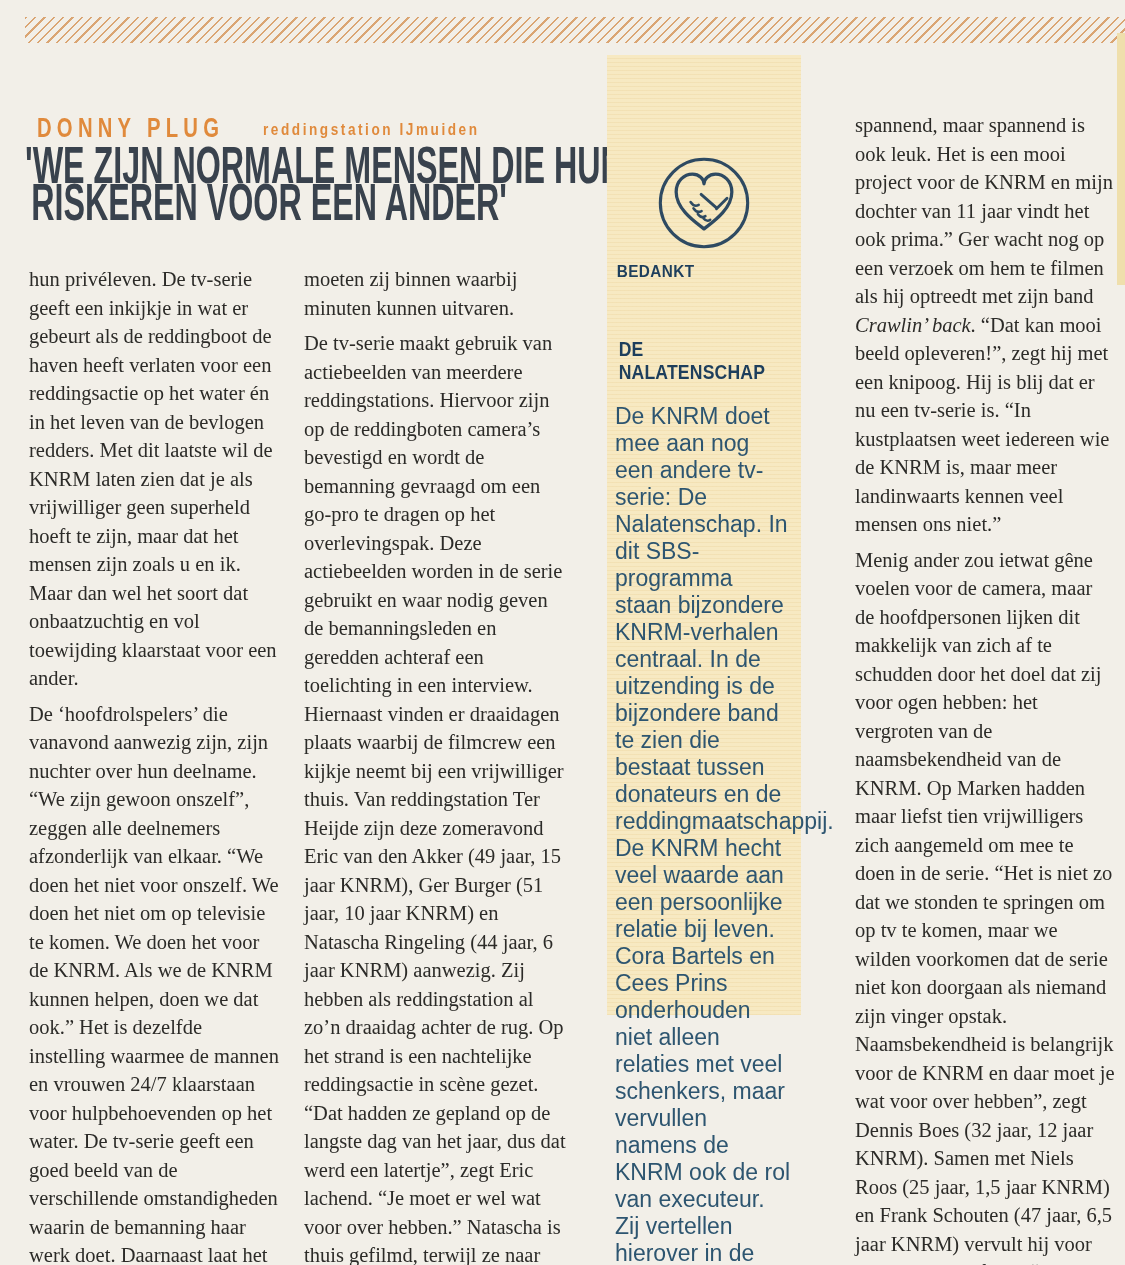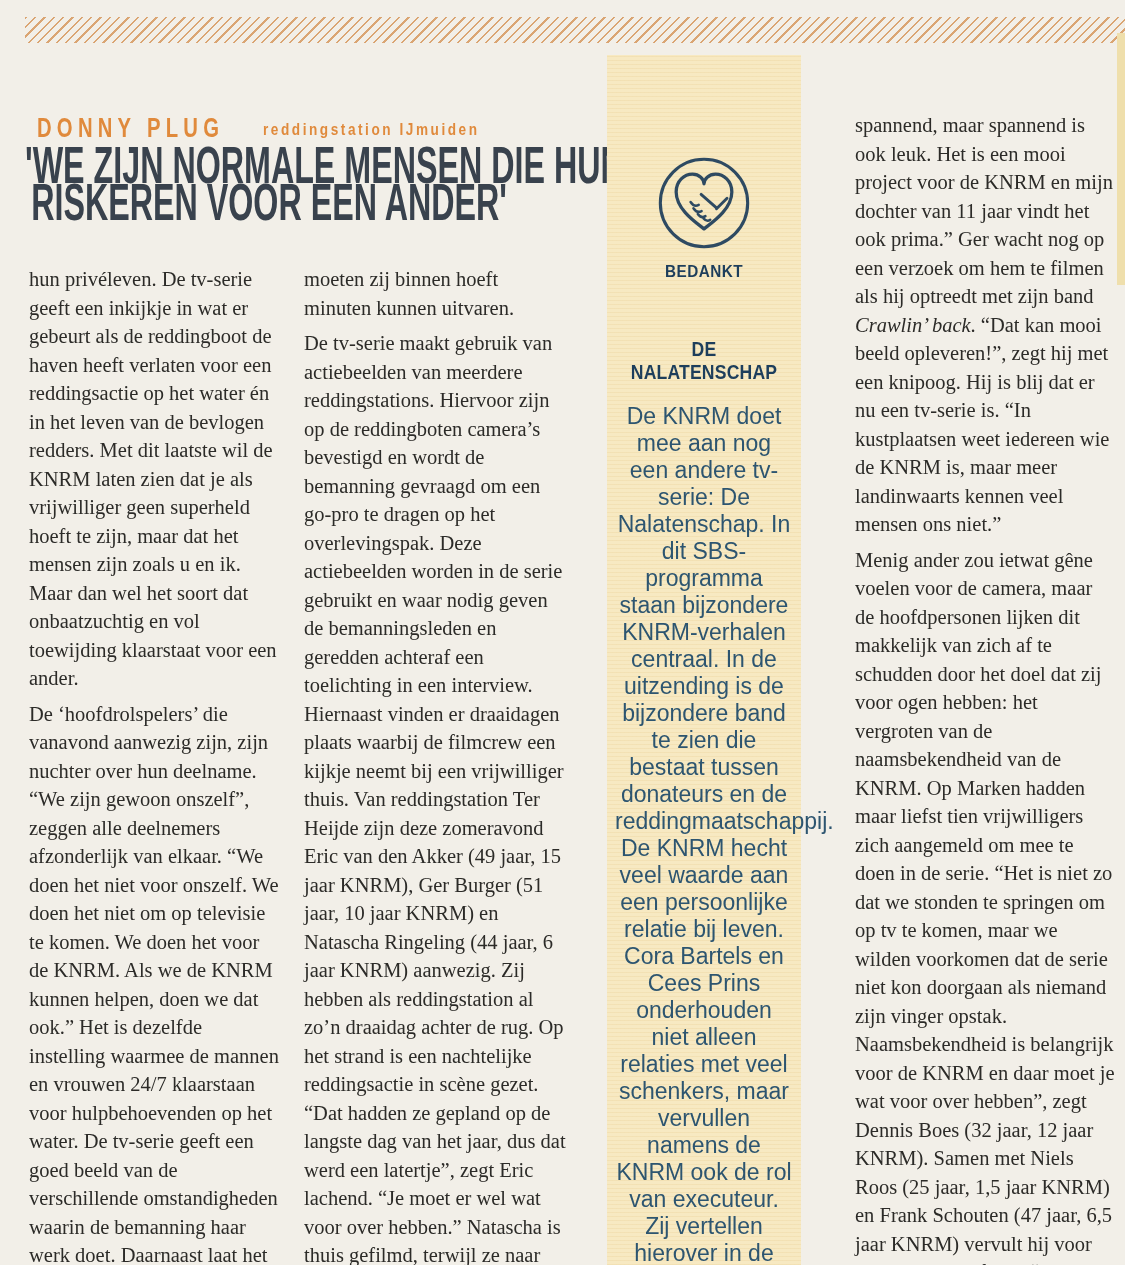--- a/index.html
+++ b/index.html
@@ -61,27 +61,27 @@
     font-size:20px;color:#1c6285;letter-spacing:.5px;
   }
   .col h3 span{display:inline-block;transform:scaleX(.8);transform-origin:0 50%;white-space:nowrap;}
   .col-1{left:22px;top:258px;width:268px;}
   .col-2{left:297px;top:258px;width:280px;}
   .col-3{left:848px;top:104px;width:274px;}
   .ital{font-style:italic;}
 
   
   .panel{
-    position:absolute;left:607px;top:55px;width:194px;height:1210px;
+    position:absolute;left:607px;top:55px;width:194px;height:960px;
     background:
       repeating-linear-gradient(0deg,
         rgba(228,196,130,.22) 0 1px, rgba(0,0,0,0) 1px 4px),
       #f7e9c2;
     font-family:"Liberation Sans", sans-serif;
-    text-align:center;
+    text-align:left;
   }
   .panel-icon{margin:100px auto 0 auto;width:96px;height:96px;}
   .panel-icon svg{display:block;width:96px;height:96px;}
   .panel-icon-label{
     margin-top:11px;font-weight:bold;font-size:17px;color:#1d3e5c;
     letter-spacing:.5px;transform:scaleX(.9);
   }
   .panel-heading{
     margin-top:56px;font-weight:bold;font-size:20px;color:#1d3e5c;
     letter-spacing:.2px;transform:scaleX(.88);
@@ -106,21 +106,21 @@
   <span class="tline">'WE ZIJN NORMALE MENSEN DIE HUN LEVEN</span>
   <span class="tline tline2">RISKEREN VOOR EEN ANDER'</span>
 </div>
 
 <div class="col col-1">
   <p>hun privéleven. De tv-serie geeft een inkijkje in wat er gebeurt als de reddingboot de haven heeft verlaten voor een reddingsactie op het water én in het leven van de bevlogen redders. Met dit laatste wil de KNRM laten zien dat je als vrijwilliger geen superheld hoeft te zijn, maar dat het mensen zijn zoals u en ik. Maar dan wel het soort dat onbaatzuchtig en vol toewijding klaarstaat voor een ander.</p>
   <p>De ‘hoofdrolspelers’ die vanavond aanwezig zijn, zijn nuchter over hun deelname. “We zijn gewoon onszelf”, zeggen alle deelnemers afzonderlijk van elkaar. “We doen het niet voor onszelf. We doen het niet om op televisie te komen. We doen het voor de KNRM. Als we de KNRM kunnen helpen, doen we dat ook.” Het is dezelfde instelling waarmee de mannen en vrouwen 24/7 klaarstaan voor hulpbehoevenden op het water. De tv-serie geeft een goed beeld van de verschillende omstandigheden waarin de bemanning haar werk doet. Daarnaast laat het de impact zien die het reddingwerk heeft op niet alleen de vrijwilliger, maar ook zijn of haar omgeving. Bemanningslid zijn bij de KNRM is vrijwillig, maar niet vrijblijvend. Als de pieper gaat,</p>
 </div>
 
 <div class="col col-2">
-  <p>moeten zij binnen hoeft minuten kunnen uitvaren.</p>
+  <p>moeten zij binnen waarbij minuten kunnen uitvaren.</p>
   <p>De tv-serie maakt gebruik van actiebeelden van meerdere reddingstations. Hiervoor zijn op de reddingboten camera’s bevestigd en wordt de bemanning gevraagd om een go-pro te dragen op het overlevingspak. Deze actiebeelden worden in de serie gebruikt en waar nodig geven de bemanningsleden en geredden achteraf een toelichting in een interview. Hiernaast vinden er draaidagen plaats waarbij de filmcrew een kijkje neemt bij een vrijwilliger thuis. Van reddingstation Ter Heijde zijn deze zomeravond Eric van den Akker (49 jaar, 15 jaar KNRM), Ger Burger (51 jaar, 10 jaar KNRM) en Natascha Ringeling (44 jaar, 6 jaar KNRM) aanwezig. Zij hebben als reddingstation al zo’n draaidag achter de rug. Op het strand is een nachtelijke reddingsactie in scène gezet. “Dat hadden ze gepland op de langste dag van het jaar, dus dat werd een latertje”, zegt Eric lachend. “Je moet er wel wat voor over hebben.” Natascha is thuis gefilmd, terwijl ze naar het boothuis rent nadat de pieper zogenaamd is afgegaan. “Ik woon tegenover het boothuis, dus dat vonden ze wel mooi”, zegt Natascha, de enige vrouw in de serie. “Ik vind het wel</p>
 </div>
 
 <div class="col col-3">
   <p><span>spannend, maar spannend is ook leuk. Het is een mooi project voor de KNRM en mijn dochter van 11 jaar vindt het ook prima.” Ger wacht nog op een verzoek om hem te filmen als hij optreedt met zijn band </span><span class="ital">Crawlin’ back</span><span>. “Dat kan mooi beeld opleveren!”, zegt hij met een knipoog. Hij is blij dat er nu een tv-serie is. “In kustplaatsen weet iedereen wie de KNRM is, maar meer landinwaarts kennen veel mensen ons niet.”</span></p>
   <p>Menig ander zou ietwat gêne voelen voor de camera, maar de hoofdpersonen lijken dit makkelijk van zich af te schudden door het doel dat zij voor ogen hebben: het vergroten van de naamsbekendheid van de KNRM. Op Marken hadden maar liefst tien vrijwilligers zich aangemeld om mee te doen in de serie. “Het is niet zo dat we stonden te springen om op tv te komen, maar we wilden voorkomen dat de serie niet kon doorgaan als niemand zijn vinger opstak. Naamsbekendheid is belangrijk voor de KNRM en daar moet je wat voor over hebben”, zegt Dennis Boes (32 jaar, 12 jaar KNRM). Samen met Niels Roos (25 jaar, 1,5 jaar KNRM) en Frank Schouten (47 jaar, 6,5 jaar KNRM) vervult hij voor Marken de hoofdrol. “We hebben het van tevoren goed met elkaar besproken”, vult Frank aan. “Het mag niet ten koste gaan van het reddingwerk en je moet je er privé ook goed bij voelen.” Op Marken is vrijwilligerswerk erg belangrijk. “Omdat we een schiereiland zijn, help</p>
 </div>
 
 <div class="panel">
   <div class="panel-icon">

